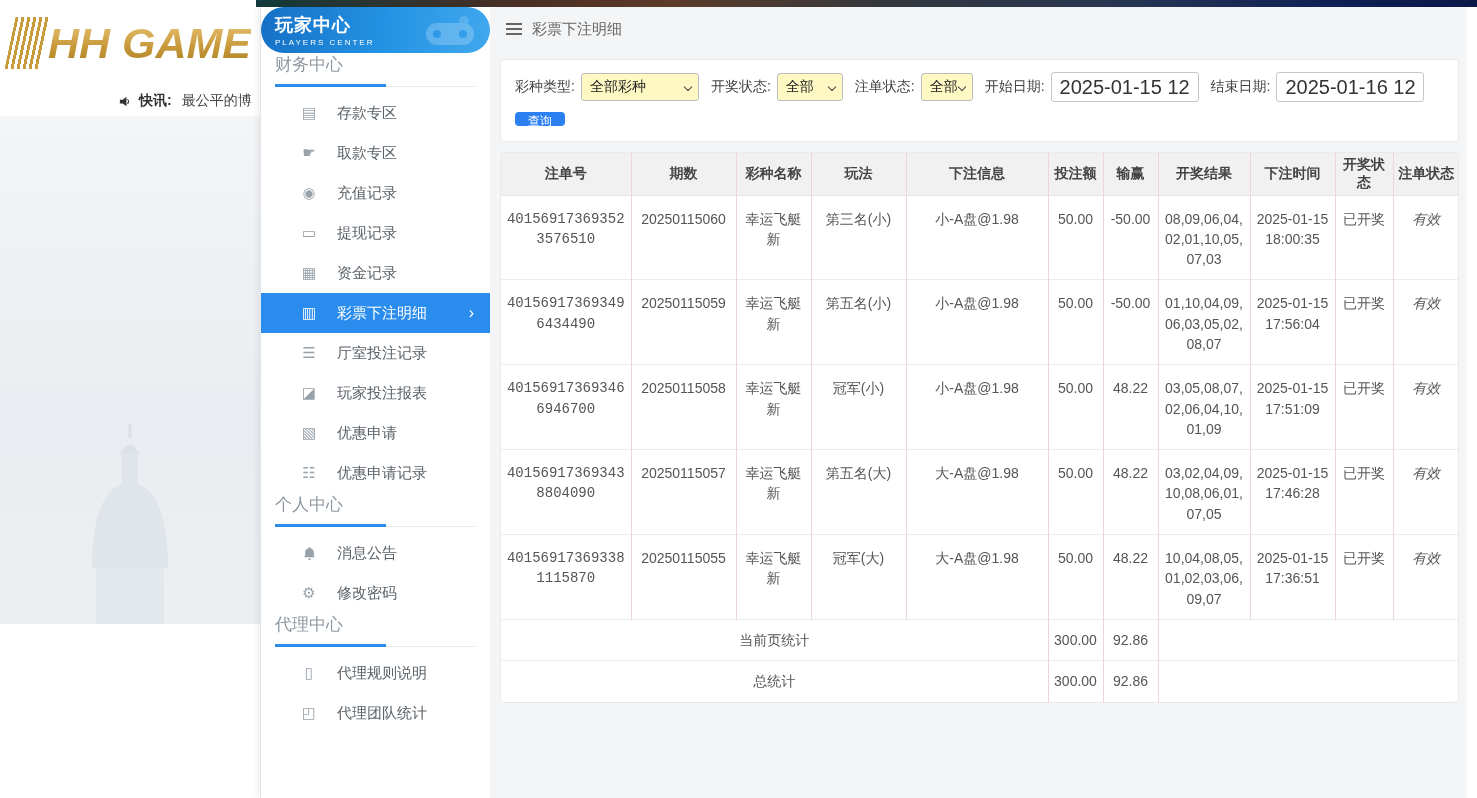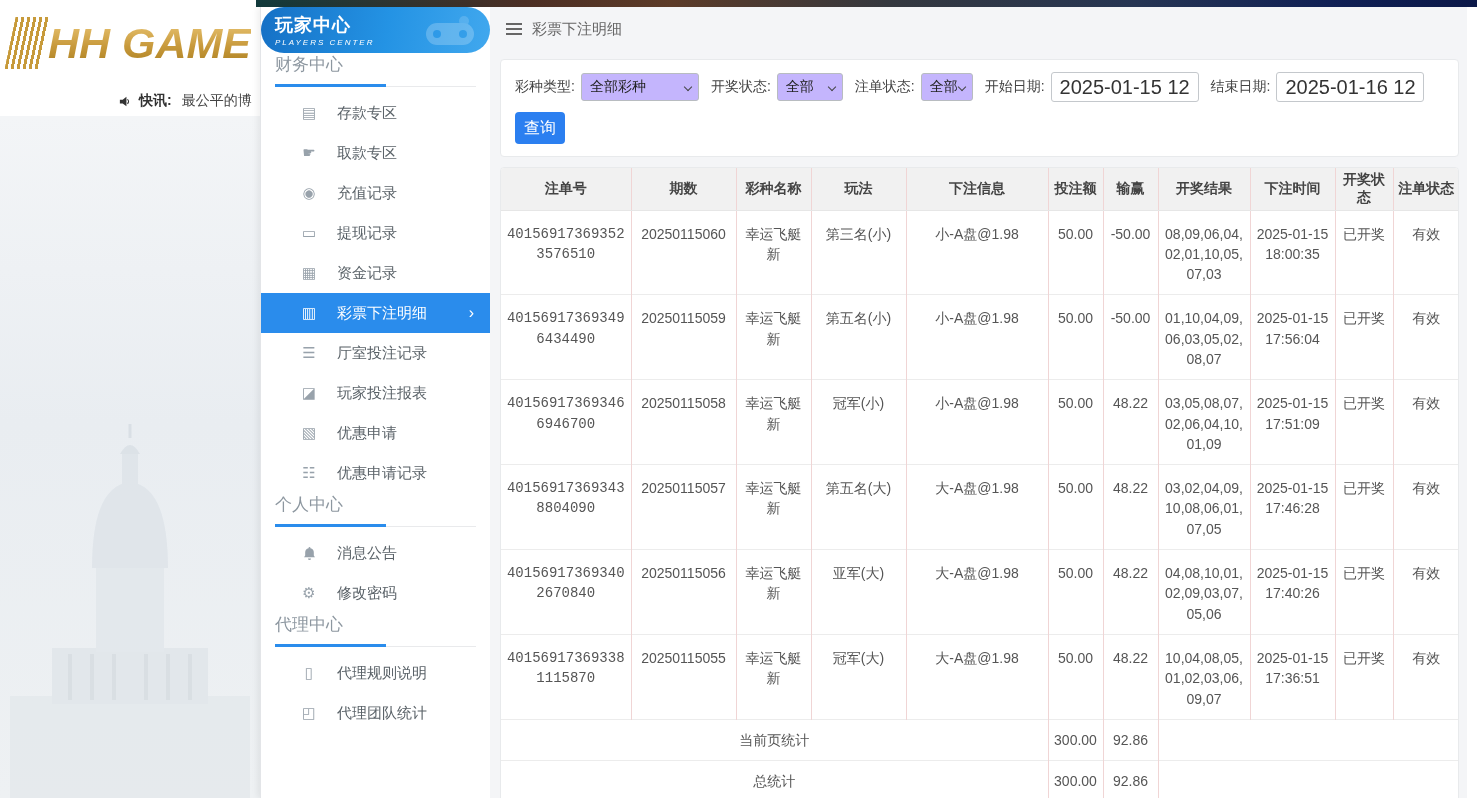--- a/index.html
+++ b/index.html
@@ -1,21 +1,21 @@
 <!DOCTYPE html>
 <html><head>
 <meta charset="utf-8">
 <style>
   html,body{margin:0;padding:0;background:#fff;}
   *{box-sizing:border-box;}
   body{font-family:"Liberation Sans","DejaVu Sans",sans-serif;}
   .page{position:relative;width:1477px;height:798px;overflow:hidden;background:#fff;}
 
   
-  .left-pane{position:absolute;left:0;top:0;width:260px;height:798px;background:#fff;overflow:hidden;}
+  .left-pane{position:absolute;left:0;top:0;width:260px;height:624px;background:#fff;overflow:hidden;}
   .logo-box{height:86px;display:flex;align-items:center;padding-left:10px;background:#fff;}
   .logo-stripes{width:34px;height:52px;margin-right:4px;transform:skewX(-12deg);
     background:repeating-linear-gradient(90deg,#c79a3a 0 3px,#fff 3px 6px);}
   .logo-text{font-size:43px;font-weight:800;font-style:italic;letter-spacing:0px;white-space:nowrap;
     background:linear-gradient(180deg,#ecc878 0%,#c89a3c 55%,#a97d1e 100%);
     -webkit-background-clip:text;background-clip:text;color:transparent;}
   .ticker{height:30px;display:flex;align-items:center;white-space:nowrap;overflow:hidden;
     padding-left:106px;font-size:14px;color:#333;background:#fff;margin-left:12px;}
   .ticker svg{width:15px;height:15px;fill:#333;margin-right:6px;flex:none;}
   .ticker-label{font-weight:bold;margin-right:10px;}
@@ -28,21 +28,21 @@
   .top-strip{position:absolute;left:256px;top:0;width:1221px;height:7px;
     background:linear-gradient(90deg,#123a3c 0%,#4b2e24 22%,#5c3b28 34%,#34383f 52%,#263553 72%,#102055 88%,#0b1848 100%);}
   .right-strip{position:absolute;left:1467px;top:7px;width:10px;height:791px;background:#fff;}
 
   
   .sidebar{position:absolute;left:260px;top:7px;width:230px;height:791px;background:#fff;
     border-left:1px solid #e3e5e8;box-shadow:-3px 0 6px rgba(0,0,0,.06);overflow:hidden;}
   .sb-header{position:relative;height:46px;padding:6px 0 0 14px;overflow:hidden;color:#fff;
     background:linear-gradient(100deg,#1570c5 0%,#2493e4 55%,#41a8ee 100%);border-radius:23px;}
   .sb-title{font-size:18px;font-weight:bold;letter-spacing:1px;}
-  .sb-sub{font-size:8px;letter-spacing:2px;margin-top:1px;font-style:italic;}
+  .sb-sub{font-size:8px;letter-spacing:2px;margin-top:1px;}
   .sb-header svg.gamepad{position:absolute;right:14px;top:8px;width:52px;height:32px;fill:#fff;opacity:.22;}
   .sb-section-title{padding:0 0 4px 14px;font-size:17px;color:#8d97a0;}
   .sb-underline{margin:4px 14px 6px 14px;height:3px;position:relative;background:transparent;border-bottom:1px solid #e9eaec;}
   .sb-underline i{position:absolute;left:0;top:0;width:55%;height:3px;background:#2a8cec;}
   .sb-item{height:40px;display:flex;align-items:center;padding-left:38px;cursor:pointer;color:#5a6268;font-size:15px;}
   .sb-icon{width:20px;margin-right:18px;font-size:15px;color:#98a2ab;display:inline-flex;justify-content:center;align-items:center;}
   .sb-icon svg{width:15px;height:15px;fill:#98a2ab;}
   .sb-item.active{background:#2a8cec;color:#fff;}
   .sb-item.active .sb-icon{color:#fff;}
   .sb-arrow{margin-left:auto;margin-right:16px;font-size:16px;color:#fff;}
@@ -51,40 +51,40 @@
   .main{position:absolute;left:490px;top:7px;width:977px;height:791px;background:#f4f5f7;}
   .topbar{height:44px;display:flex;align-items:center;padding-left:16px;color:#666;font-size:15px;}
   .burger{display:inline-flex;flex-direction:column;gap:3px;margin-right:10px;cursor:pointer;}
   .burger span{display:block;width:16px;height:2px;background:#666;}
 
   .card{background:#fff;border:1px solid #e8eaec;border-radius:4px;margin:0 8px 0 10px;}
   .filter-card{margin-top:8px;padding:12px 14px 12px 14px;}
   .filter-row{display:flex;align-items:center;gap:6px;font-size:14px;color:#444;flex-wrap:nowrap;}
   .f-label{white-space:nowrap;margin-left:6px;}
   .f-label:first-child{margin-left:0;}
-  .selectbox{position:relative;height:28px;border:1px solid #b8bcc0;border-radius:3px;background:#c4b5fd;
+  .selectbox{position:relative;height:28px;border:1px solid #b8bcc0;border-radius:3px;background:#fef9c3;
     display:inline-flex;align-items:center;padding:0 20px 0 8px;cursor:pointer;color:#222;white-space:nowrap;}
   .selectbox .caret{position:absolute;right:7px;top:10px;width:6px;height:6px;border-right:1.5px solid #444;
     border-bottom:1.5px solid #444;transform:rotate(45deg);}
   .sel-lottery{width:118px;}
   .sel-draw{width:66px;}
   .sel-order{width:52px;}
   .date-input{width:148px;height:30px;border:1px solid #c4c8cc;border-radius:3px;padding:0 8px;
     font-size:20px;color:#333;font-family:"Liberation Sans","DejaVu Sans",sans-serif;}
-  .btn-search{margin-top:10px;width:50px;height:32px;background:#2b7ff0;color:#fff;border:none;border-radius:4px;
-    font-size:16px;cursor:pointer;font-family:Liberation Mono, monospace;}
+  .btn-search{margin-top:10px;width:50px;height:14px;background:#2b7ff0;color:#fff;border:none;border-radius:4px;
+    font-size:12px;cursor:pointer;font-family:Liberation Mono, monospace;}
 
   .table-card{margin-top:10px;overflow:hidden;}
   table.bet{width:100%;border-collapse:collapse;table-layout:fixed;font-size:14px;}
   table.bet th{background:#f1f1f1;color:#444;font-weight:bold;height:42px;border-right:1px solid #f0d5d5;
     border-bottom:1px solid #e6e6e6;padding:0 2px;}
   table.bet th:last-child{border-right:none;}
   table.bet td{color:#555;text-align:center;vertical-align:top;padding:13px 4px 10px 4px;
     border-right:1px solid #f0d5d5;border-top:1px solid #ececec;word-break:break-all;line-height:1.45;}
-  table.bet td:last-child{border-right:none;}
+  table.bet td:last-child{border-right:none;font-style:italic;}
   table.bet tr.summary td{padding:10px 4px;vertical-align:middle;}
   .c0{width:130px;font-family:Liberation Mono, monospace;} .c1{width:105px;} .c2{width:75px;} .c3{width:95px;} .c4{width:142px;margin-left:33px;}
   .c5{width:55px;} .c6{width:55px;} .c7{width:92px;} .c8{width:85px;} .c9{width:58px;} .c10{width:66px;}
 </style>
 </head>
 <body>
 
 <div class="page">
 
   <div class="left-pane">
@@ -311,33 +311,20 @@
               <td class="c3">第五名(大)</td>
               <td class="c4">大-A盘@1.98</td>
               <td class="c5">50.00</td>
               <td class="c6">48.22</td>
               <td class="c7">03,02,04,09,10,08,06,01,07,05</td>
               <td class="c8">2025-01-15 17:46:28</td>
               <td class="c9">已开奖</td>
               <td class="c10">有效</td>
             </tr>
             <tr>
-              <td class="c0">401569173693402670840</td>
-              <td class="c1">20250115056</td>
-              <td class="c2">幸运飞艇新</td>
-              <td class="c3">亚军(大)</td>
-              <td class="c4">大-A盘@1.98</td>
-              <td class="c5">50.00</td>
-              <td class="c6">48.22</td>
-              <td class="c7">04,08,10,01,02,09,03,07,05,06</td>
-              <td class="c8">2025-01-15 17:40:26</td>
-              <td class="c9">已开奖</td>
-              <td class="c10">有效</td>
-            </tr>
-            <tr>
               <td class="c0">401569173693381115870</td>
               <td class="c1">20250115055</td>
               <td class="c2">幸运飞艇新</td>
               <td class="c3">冠军(大)</td>
               <td class="c4">大-A盘@1.98</td>
               <td class="c5">50.00</td>
               <td class="c6">48.22</td>
               <td class="c7">10,04,08,05,01,02,03,06,09,07</td>
               <td class="c8">2025-01-15 17:36:51</td>
               <td class="c9">已开奖</td>

